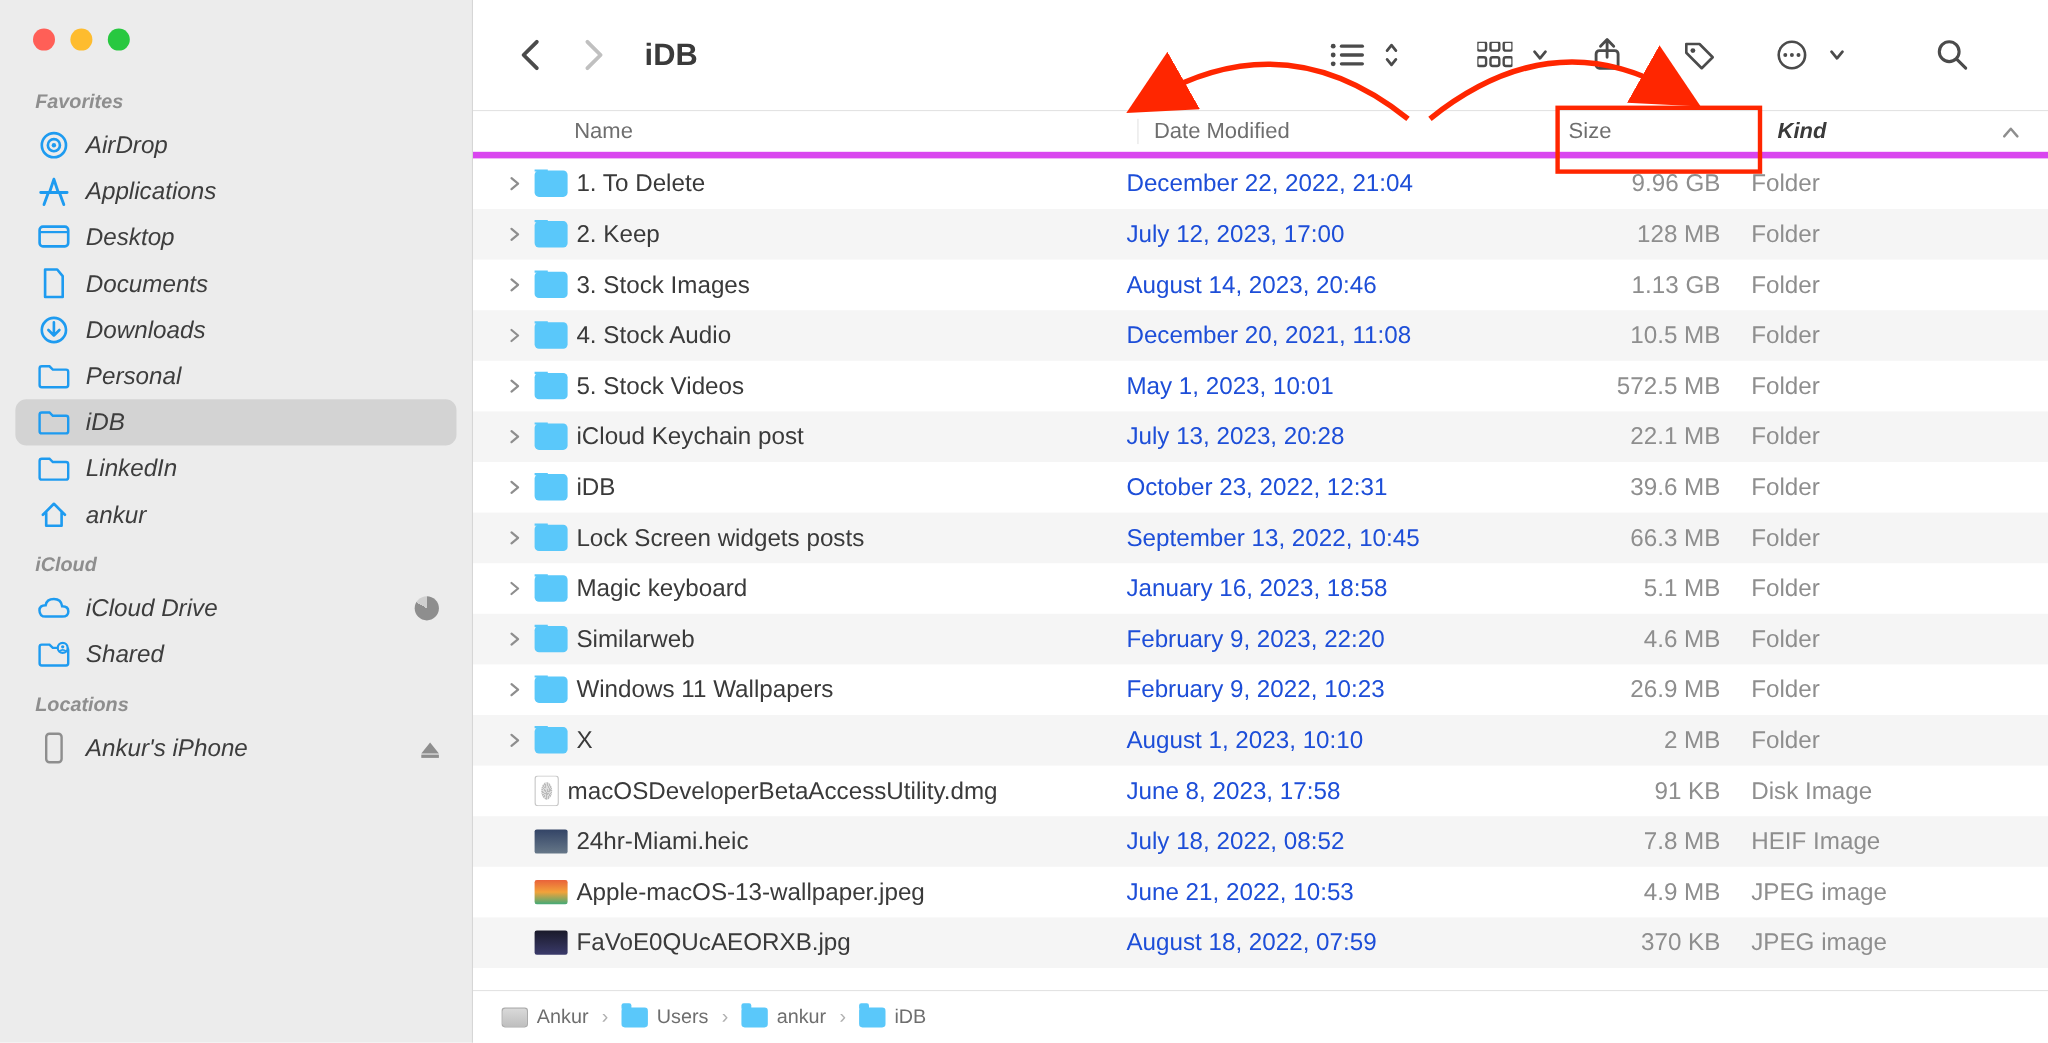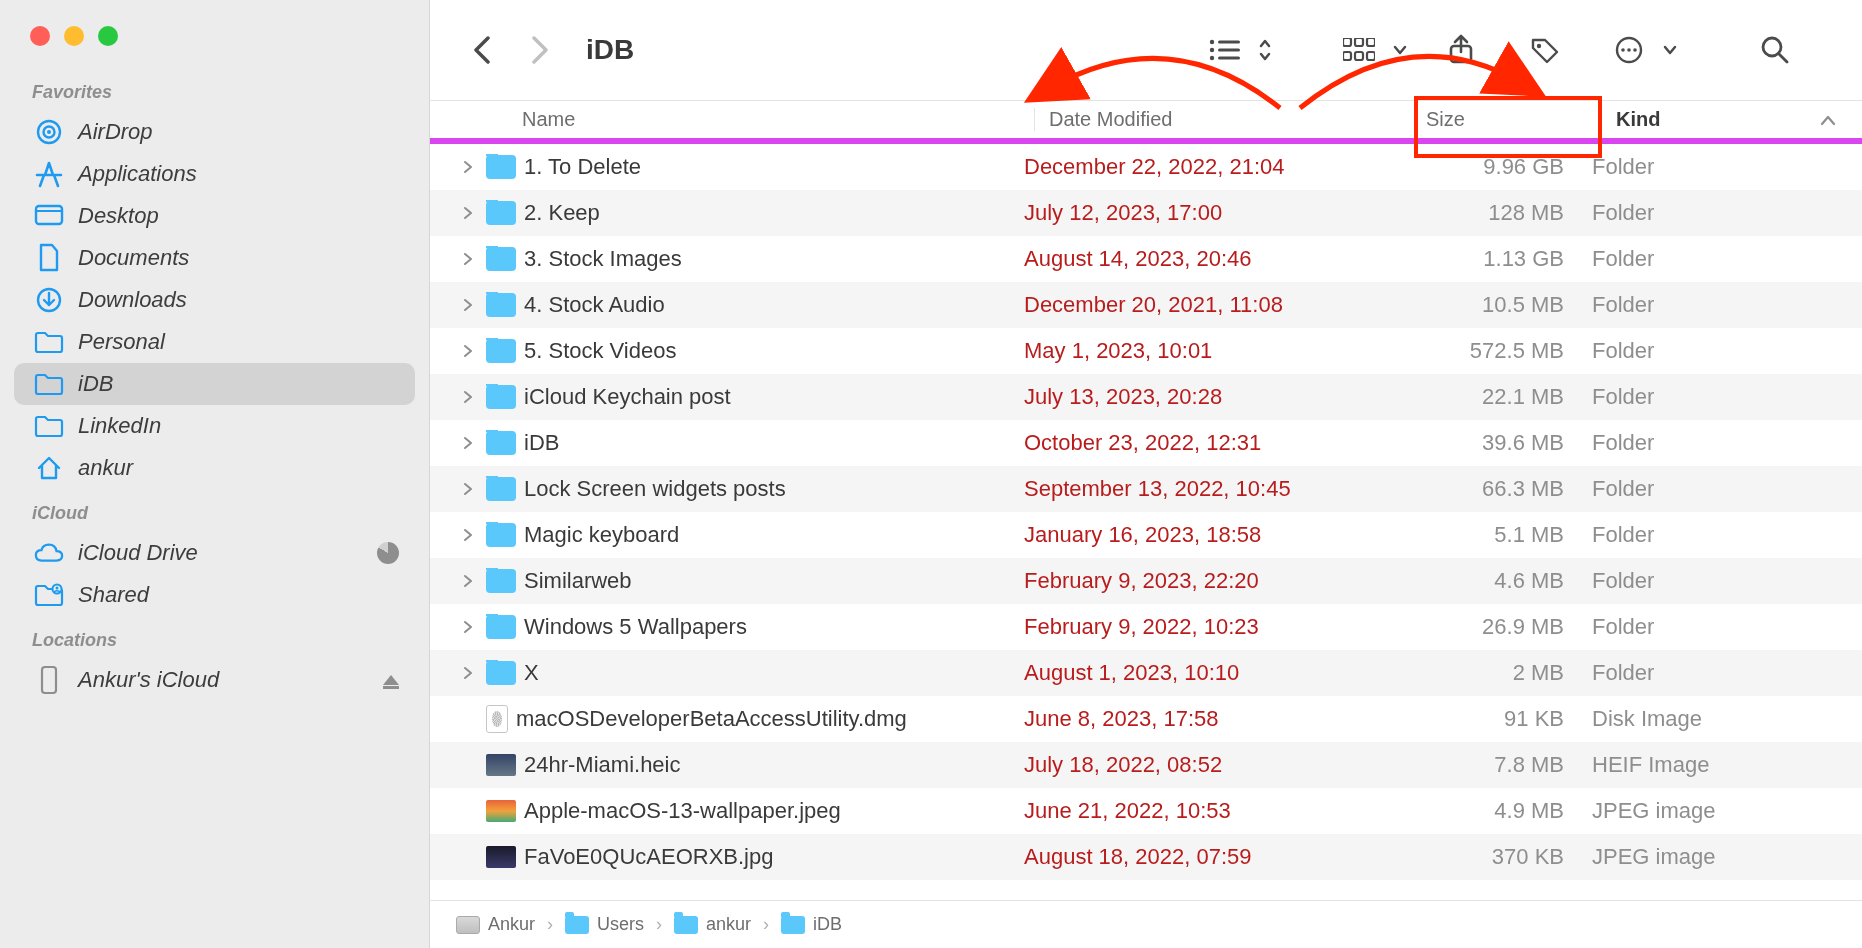--- a/index.html
+++ b/index.html
@@ -30,42 +30,42 @@
   .spacer{flex:1;}
   .tool-btn{ width:54px; height:44px; display:flex; align-items:center; justify-content:center; color:#4b4b4b; margin:0 10px; position:relative;}
   .chev-down{ margin-left:-4px; color:#4b4b4b; }
   .tool-group{ display:flex; align-items:center; }
 
   
   .cols { height:44px; border-top:1px solid #e3e3e3; border-bottom:6px solid #d946ef; display:flex; align-items:center; font-size:20px; color:#6e6e6e; }
   .col-name{ width:580px; padding-left:92px; }
   .col-date{ width:378px; border-left:1px solid #e3e3e3; padding-left:14px;margin-left:24px;}
   .col-size{ width:190px; padding-right:14px; text-align:right; position:relative;}
-  .col-kind{ flex:1; padding-left:14px; font-weight:700; color:#3a3a3a; display:flex; align-items:center;}
+  .col-kind{ flex:1; padding-left:14px; font-weight:700; color:#3a3a3a; display:flex; align-items:center;font-style:italic;}
   .kind-sort{ margin-left:auto; margin-right:26px; color:#8e8e8e; }
   
   .size-box { position:absolute; left:2px; top:-12px; right:0; height:62px; border:4px solid #ff2600; pointer-events:none; }
 
   
   .arrows-overlay{ position:absolute; pointer-events:none; }
 
   
   .list { flex:1; overflow:auto; }
   .row { height:46px; display:flex; align-items:center; font-size:22px; color:#3a3a3a; }
   .row.alt { background:#f5f5f5; }
   .cell-name{ width:580px; display:flex; align-items:center; padding-left:28px; gap:8px; white-space:nowrap; overflow:hidden;}
   .disclosure{ width:20px; color:#8e8e8e; font-size:16px; display:flex; justify-content:center;}
   .ficon{ width:30px; height:24px; border-radius:4px; background:#5ac8fa; position:relative; display:flex; align-items:center; justify-content:center; flex-shrink:0;}
   .ficon.folder::before{content:"";position:absolute;top:-5px;left:0;width:12px;height:6px;border-radius:3px 3px 0 0;background:#5ac8fa;}
   .ficon.dmg{ width:22px; height:28px; border-radius:3px; background:#fff; border:1px solid #c6c6c6;}
   .ficon.dmg::after{content:"";position:absolute;inset:5px;border-radius:50%;background:repeating-conic-gradient(#bbb 0 10deg,#ddd 10deg 20deg);}
   .ficon.img{ width:30px; height:22px; border-radius:2px; background:linear-gradient(#346,#678);}
   .ficon.img2{ width:30px; height:22px; border-radius:2px; background:linear-gradient(#e9623a,#f2a23a,#4a7);}
   .ficon.img3{ width:30px; height:22px; border-radius:2px; background:linear-gradient(#1a1a2a,#3a3a6a);}
-  .cell-date{ width:378px; color:#b91c1c; padding-left:14px; white-space:nowrap;}
+  .cell-date{ width:378px; color:#1d4ed8; padding-left:14px; white-space:nowrap;}
   .cell-size{ width:190px; color:#8e8e8e; padding-right:14px; text-align:right;}
   .cell-kind{ flex:1; color:#8e8e8e; padding-left:14px;}
 
   
   .pathbar{ height:48px; border-top:1px solid #e3e3e3; display:flex; align-items:center; padding:0 26px; font-size:18px; color:#6e6e6e; gap:8px;}
   .pchev{ color:#b0b0b0; margin:0 4px;}
   .pdrive{ width:24px; height:18px; border-radius:3px; background:linear-gradient(#d9d9d9,#bfbfbf); border:1px solid #aaa;}
   .pfolder{ width:24px; height:18px; border-radius:3px; background:#5ac8fa; position:relative;}
   .pfolder::before{content:"";position:absolute;top:-4px;left:0;width:9px;height:5px;border-radius:2px 2px 0 0;background:#5ac8fa;}
 
@@ -197,21 +197,21 @@
 
     <div class="side-section">
       <div class="section-label">Locations</div>
       <div id="loc-list">
           <div class="side-item">
             <span class="icon">
               <svg width="20" height="30" viewBox="0 0 20 30">
                 <rect x="3" y="2" width="14" height="26" rx="3" fill="none" stroke="#8e8e8e" stroke-width="2.2"></rect>
               </svg>
             </span>
-      <span>Ankur's iCloud</span>
+      <span>Ankur's iPhone</span>
             <span class="trail">
               <span class="eject"></span>
             </span>
           </div>
         </div>
     </div>
   </div>
 
   <div class="main" style="position:relative;">
 
@@ -474,21 +474,21 @@
     <div class="cell-kind">Folder</div>
         </div>
         <div class="row">
     <div class="cell-name">
       <span class="disclosure">
               <svg width="10" height="14" viewBox="0 0 10 14">
                 <path d="M2 2 L8 7 L2 12" fill="none" stroke="#8e8e8e" stroke-width="2" stroke-linecap="round" stroke-linejoin="round"></path>
               </svg>
             </span>
       <span class="ficon folder"></span>
-      <span>Windows 5 Wallpapers</span>
+      <span>Windows 11 Wallpapers</span>
     </div>
     <div class="cell-date">February 9, 2022, 10:23</div>
     <div class="cell-size">26.9 MB</div>
     <div class="cell-kind">Folder</div>
         </div>
         <div class="row alt">
     <div class="cell-name">
       <span class="disclosure">
               <svg width="10" height="14" viewBox="0 0 10 14">
                 <path d="M2 2 L8 7 L2 12" fill="none" stroke="#8e8e8e" stroke-width="2" stroke-linecap="round" stroke-linejoin="round"></path>

